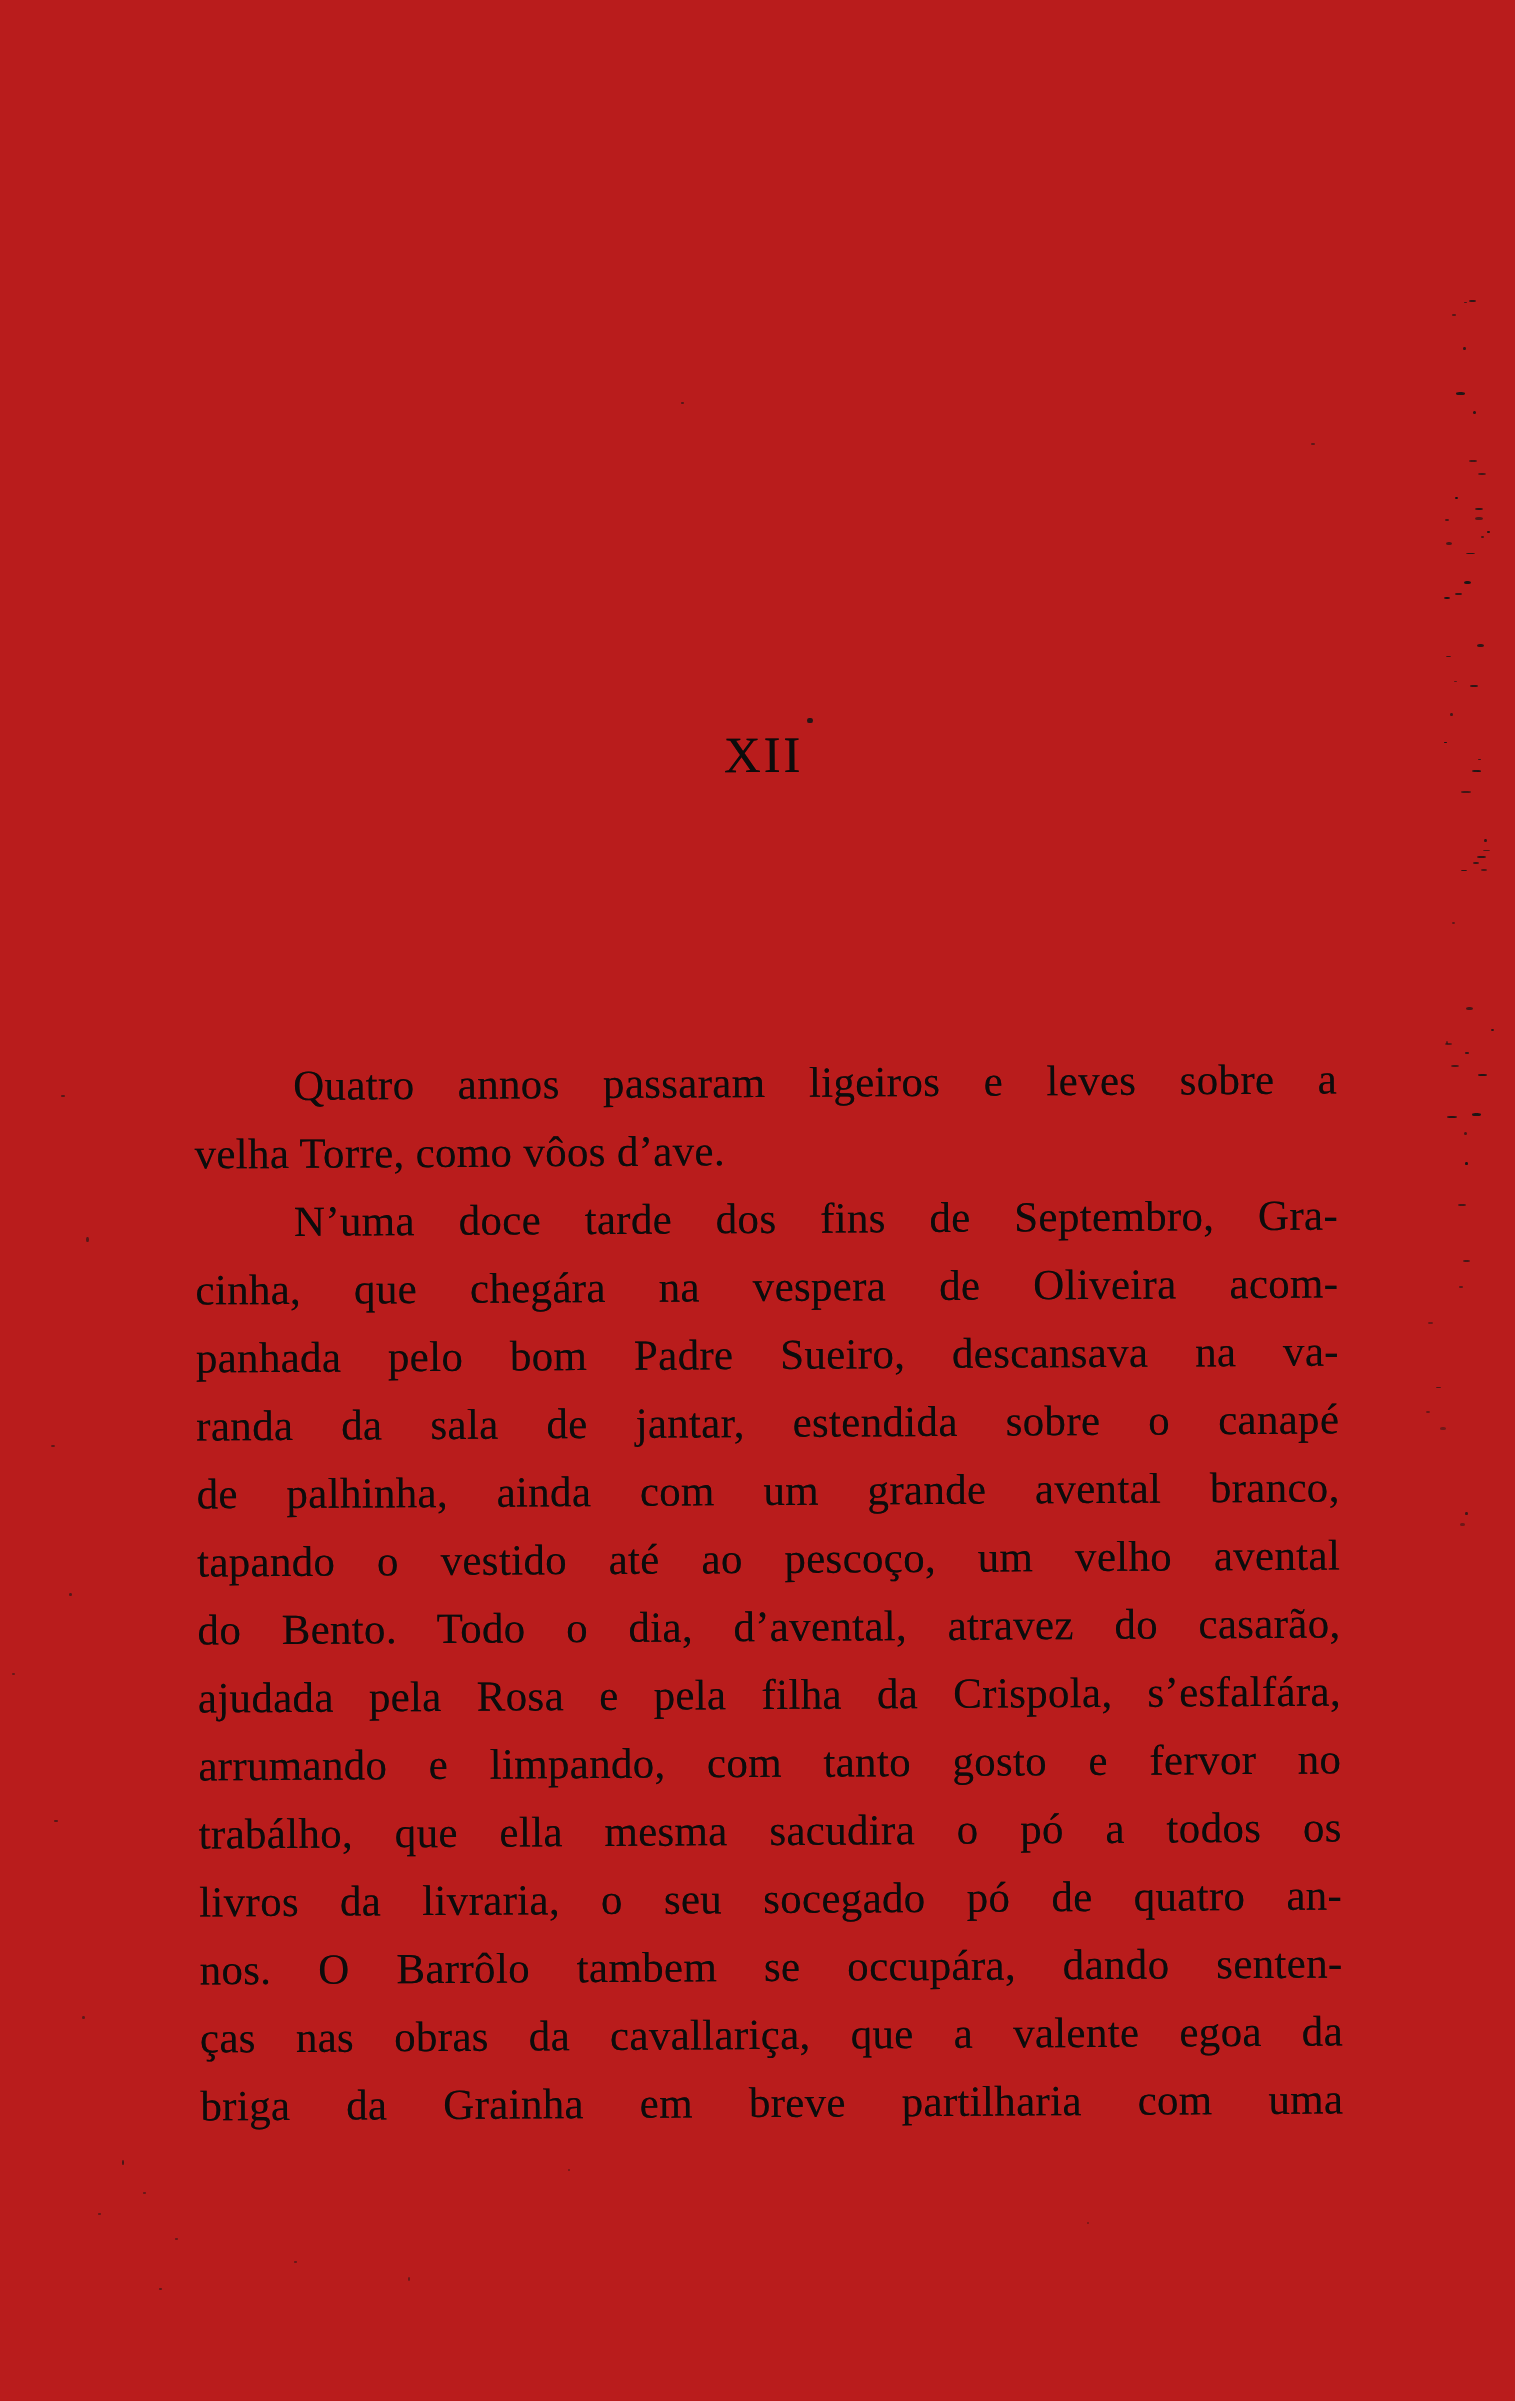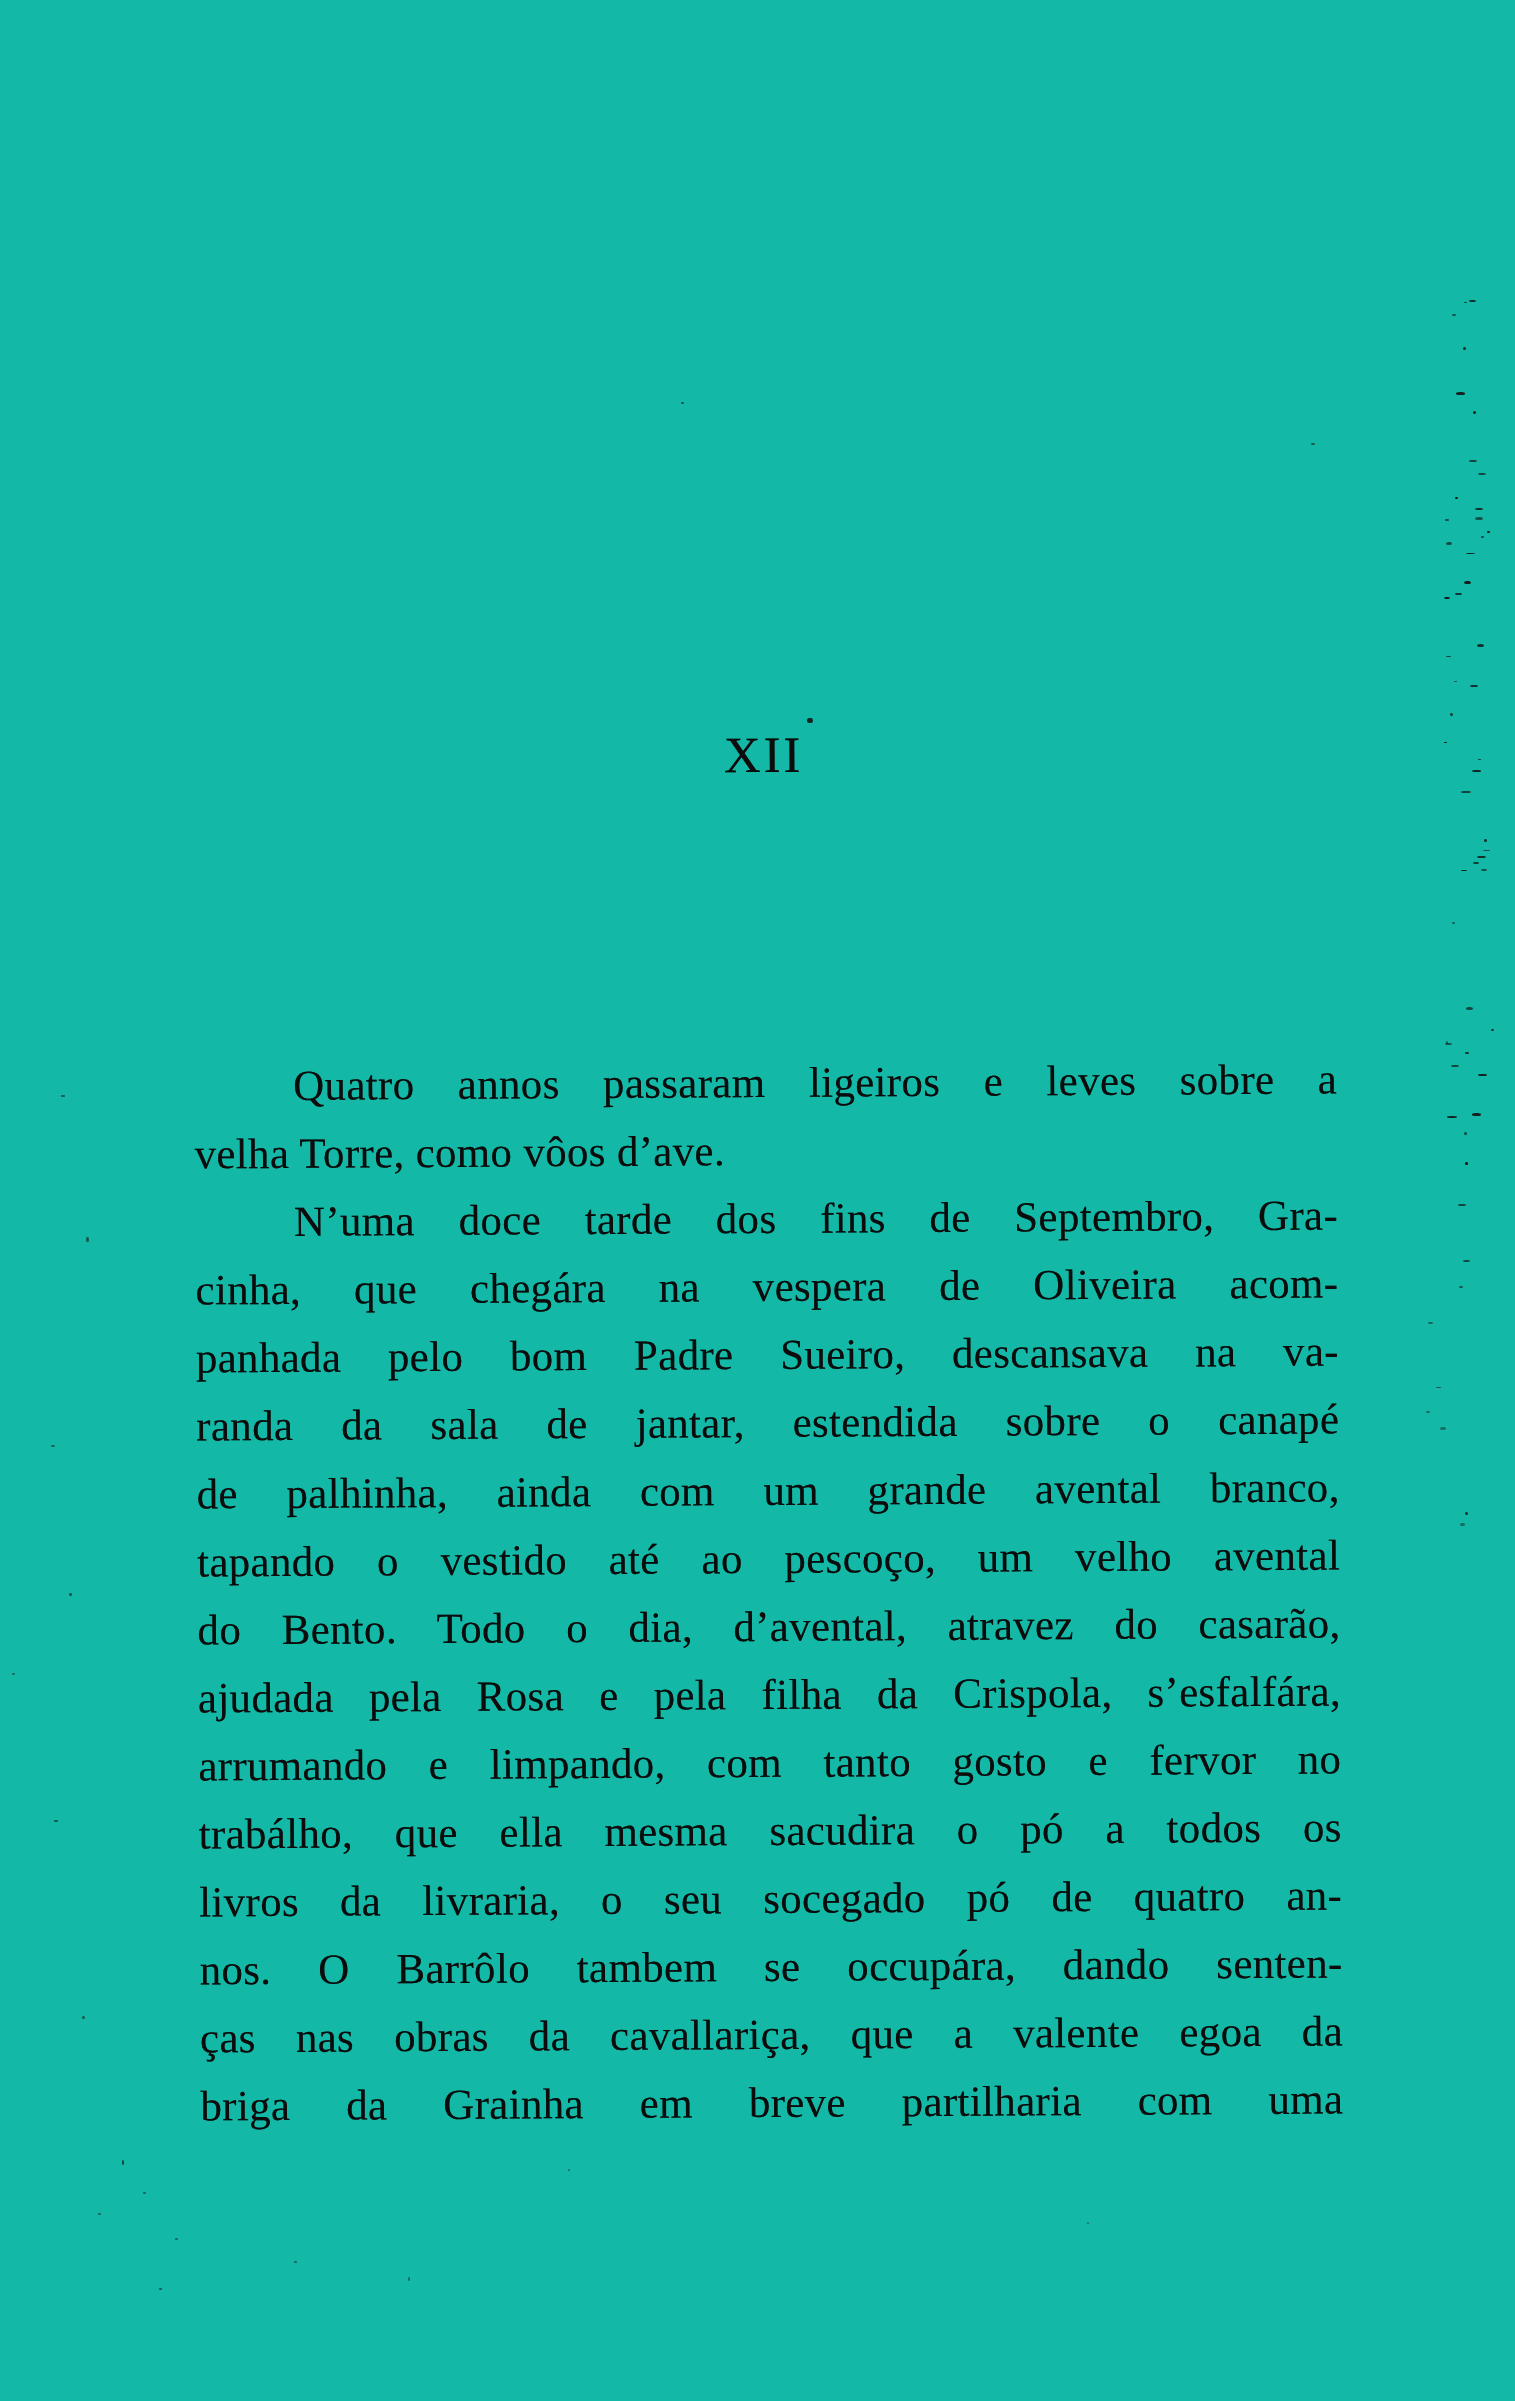--- a/index.html
+++ b/index.html
@@ -41,21 +41,21 @@
   .line.ind{text-indent:99px;}
   .speck{
     position:absolute;
     background:#151515;
     border-radius:40% / 60%;
   }
 </style>
 </head>
 <body>
 
-<div id="page" style="background: #14b8a6; color: rgb(12, 12, 12);">
+<div id="page" style="background: #b91c1c; color: rgb(12, 12, 12);">
 
   <div id="content">
 
     <h1 class="heading">XII</h1>
 
     <div class="body-text">
 
       <div class="paragraph">
         <div class="line ind">Quatro annos passaram ligeiros e leves sobre a</div>
         <div class="line last">velha Torre, como vôos d’ave.</div>

